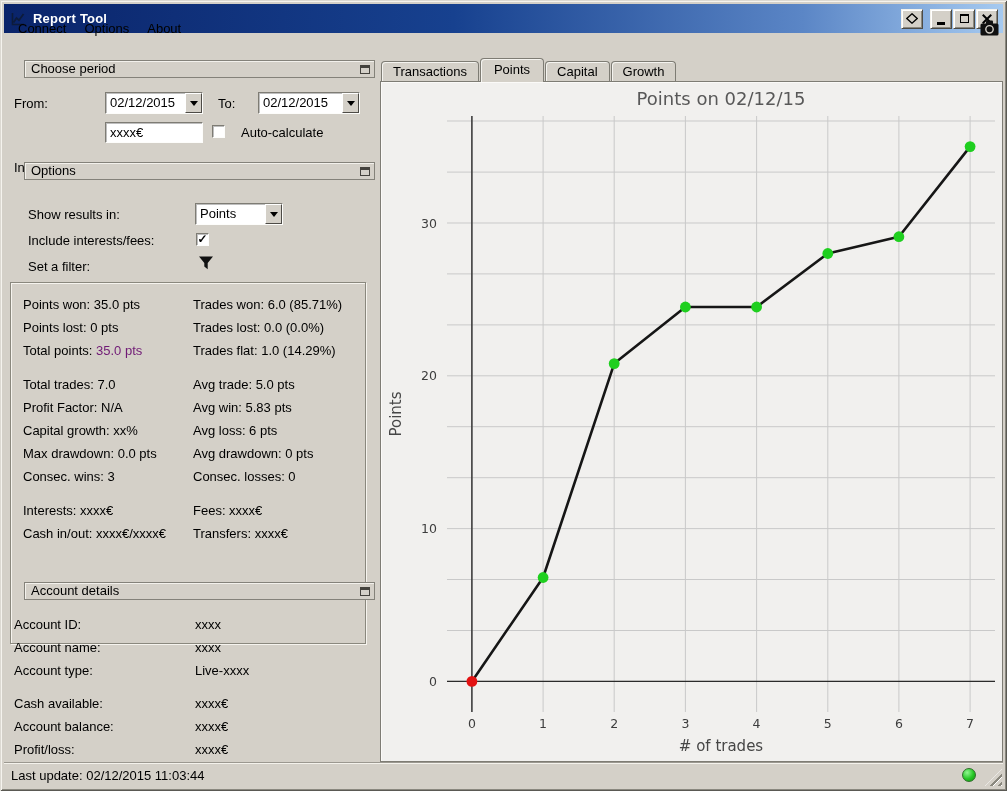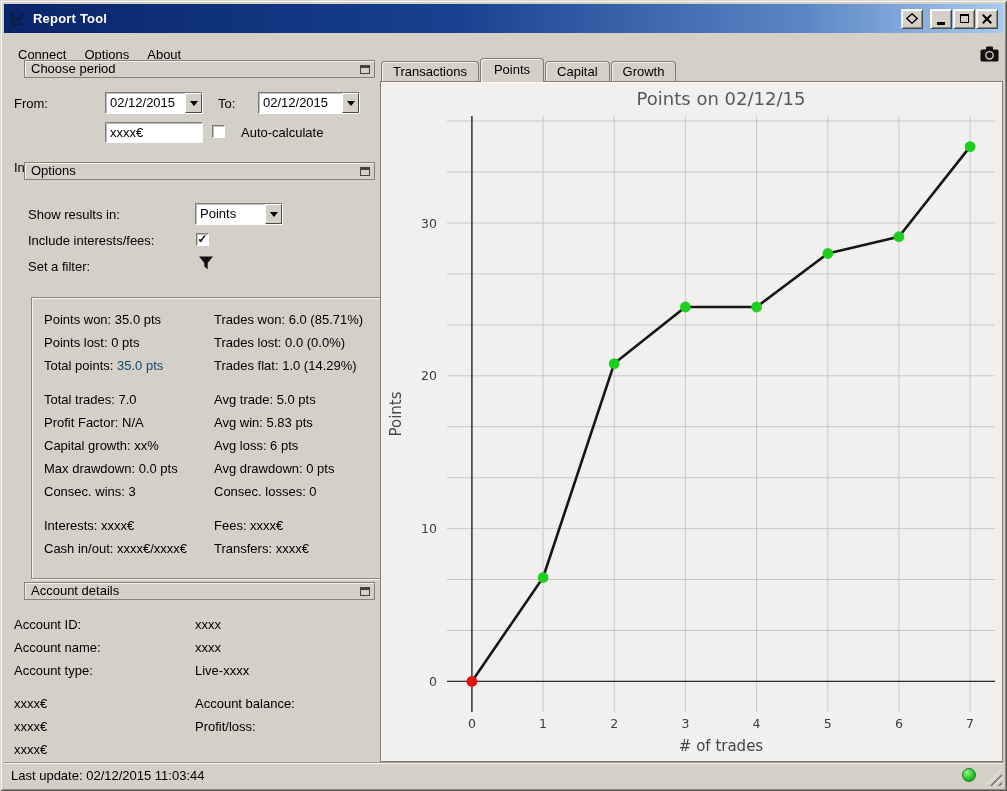--- a/index.html
+++ b/index.html
@@ -31,21 +31,21 @@
   .tb-btn + .tb-btn { margin-left: 1px; }
   .glyph-min { width: 8px; height: 3px; background: #000; margin-top: 9px; }
   .glyph-max { width: 9px; height: 9px; border: 1px solid #000; border-top-width: 2px; }
   .glyph-close { position: relative; width: 10px; height: 10px; }
   .glyph-close::before, .glyph-close::after {
     content: ""; position: absolute; left: -1px; top: 4px; width: 12px; height: 2px; background: #000;
   }
   .glyph-close::before { transform: rotate(45deg); }
   .glyph-close::after  { transform: rotate(-45deg); }
   
-  .menubar { position: absolute; left: 4px; top: 42px; right: 4px; height: 25px; display: flex; align-items: center; padding-left: 5px; }
+  .menubar { position: absolute; left: 4px; top: 16px; right: 4px; height: 25px; display: flex; align-items: center; padding-left: 5px; }
   .menu-item { padding: 3px 9px; cursor: default; }
   .camera-btn { position: absolute; right: 2px; top: 1px; width: 24px; height: 22px; background: transparent; border: none; display: flex; align-items: center; justify-content: center; cursor: default; }
   
   .left-col { position: absolute; left: 4px; top: 58px; width: 371px; bottom: 29px; }
   .panel { position: absolute; left: 0; right: 0; }
   .panel-cp { top: 2px; height: 96px; }
   .panel-summary { top: 104px; height: 416px; }
   .panel-account { top: 524px; bottom: 0; }
   .panel-header {
     height: 18px; line-height: 16px; padding: 0 4px 0 6px;
@@ -78,21 +78,21 @@
   }
   .filter-btn { position: absolute; width: 18px; height: 18px; background: transparent; border: none; cursor: default; }
   
   .stats-box {
     position: absolute; border: 1px solid #8a887e;
     box-shadow: 1px 1px 0 #f6f4ef, inset 1px 1px 0 #f6f4ef;
   }
   .stats-grid { display: grid; grid-template-columns: 170px auto; padding: 10px 0 0 12px; line-height: 23.2px; }
   .stats-grid > span { white-space: nowrap; }
   .grid-spacer { grid-column: 1 / -1; height: 10px; }
-  .green-val { color: #0c4a6e; }
+  .green-val { color: #701a75; }
   .acc-grid { display: grid; grid-template-columns: 181px auto; padding: 13px 0 4px 10px; line-height: 23px; }
   
   .statusbar {
     position: absolute; left: 4px; right: 4px; bottom: 4px; height: 25px;
     border-top: 1px solid #9b9890; box-shadow: inset 0 1px 0 #f4f2ec;
     display: flex; align-items: center; padding-left: 7px;
   }
   .led {
     position: absolute; right: 27px; top: 50%; transform: translateY(-50%);
     width: 14px; height: 14px; border-radius: 50%;
@@ -209,21 +209,21 @@
         </div>
         <span class="lbl" style="left:24px; top:53px;">Include interests/fees:</span>
         <span class="checkbox" style="left:192px; top:53px;"><span>✓</span></span>
         <span class="lbl" style="left:24px; top:79px;">Set a filter:</span>
         <button class="filter-btn" style="left:193px; top:75px;">
           <svg width="16" height="16" viewBox="0 0 16 16">
             <path d="M1 1.5 H15 L9.7 8 V14.2 L6.3 11.6 V8 Z" fill="#111"></path>
           </svg>
         </button>
 
-        <div class="stats-box" style="left:6px; top:117px; width:356px; height:282px;margin-left:21px;">
+        <div class="stats-box" style="left:6px; top:102px; width:356px; height:362px;">
           <div class="stats-grid">
             <span>Points won: 35.0 pts</span>
             <span>Trades won: 6.0 (85.71%)</span>
             <span>Points lost: 0 pts</span>
             <span>Trades lost: 0.0 (0.0%)</span>
             <span><span>Total points:</span>&nbsp;<span class="green-val">35.0 pts</span></span>
             <span>Trades flat: 1.0 (14.29%)</span>
 
             <span class="grid-spacer"></span>
 
@@ -256,20 +256,21 @@
       </div>
       <div class="panel-body">
         <div class="acc-grid">
           <span>Account ID:</span>
           <span>xxxx</span>
           <span>Account name:</span>
           <span>xxxx</span>
           <span>Account type:</span>
           <span>Live-xxxx</span>
           <span class="grid-spacer"></span>
+          <span>Cash available:</span>
           <span>xxxx€</span>
           <span>Account balance:</span>
           <span>xxxx€</span>
           <span>Profit/loss:</span>
           <span>xxxx€</span>
         </div>
       </div>
     </section>
   </div>
 

